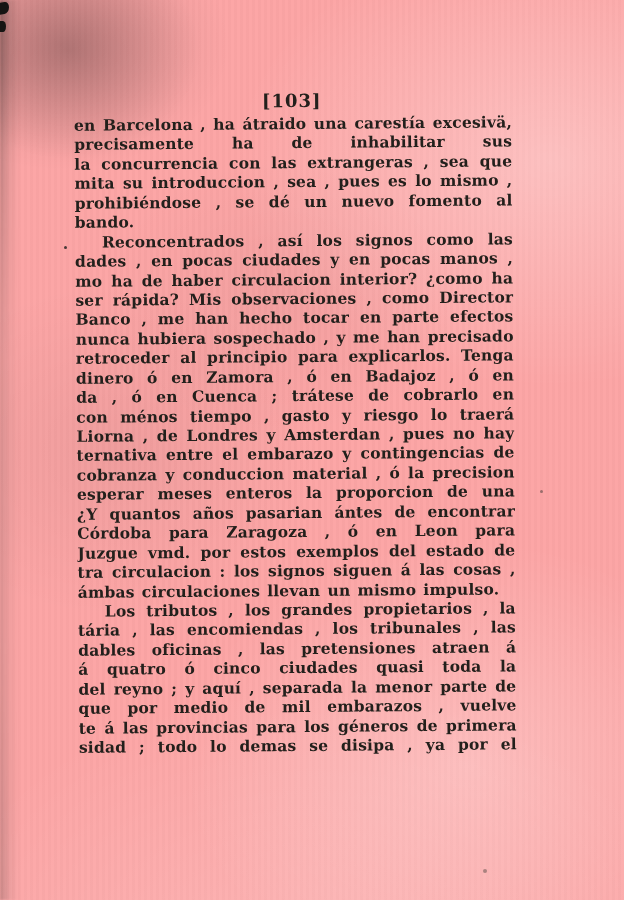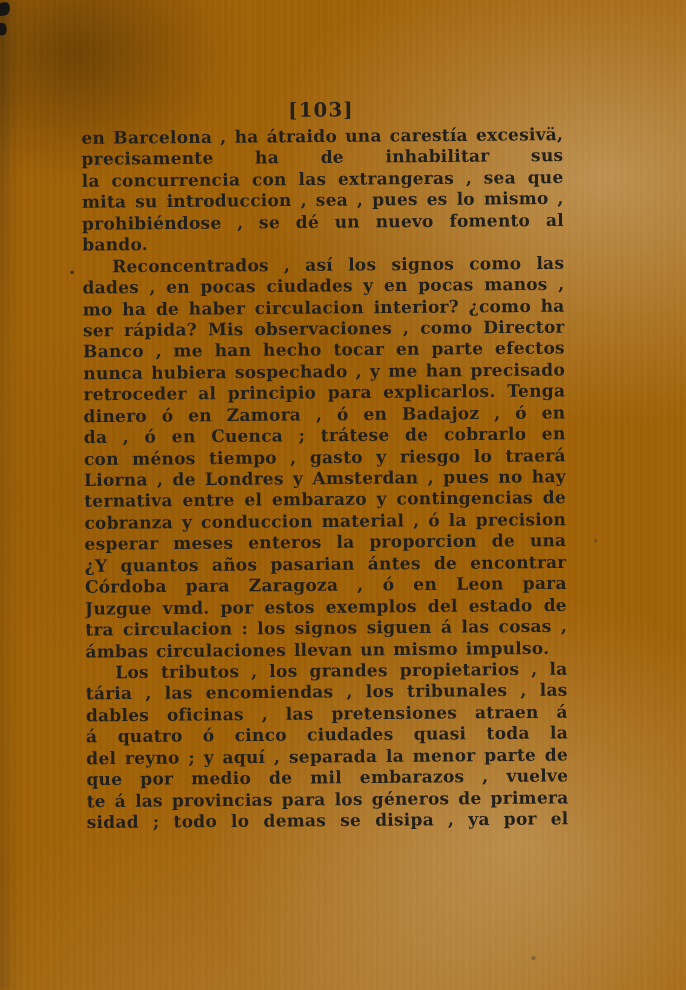--- a/index.html
+++ b/index.html
@@ -5,21 +5,21 @@
   html, body {
     margin: 0;
     padding: 0;
     background: #b5b3af;
   }
   .scan {
     position: relative;
     width: 624px;
     height: 900px;
     overflow: hidden;
-    background: #a16207;
+    background: #fca5a5;
     font-family: "DejaVu Serif", "Liberation Serif", serif;
   }
   
   .mottle {
     position: absolute;
     inset: 0;
     pointer-events: none;
     background:
       radial-gradient(240px 180px at 10% 5%, rgba(0,0,0,0.13), transparent 70%),
       radial-gradient(420px 300px at 88% 18%, rgba(255,255,255,0.30), transparent 75%),

